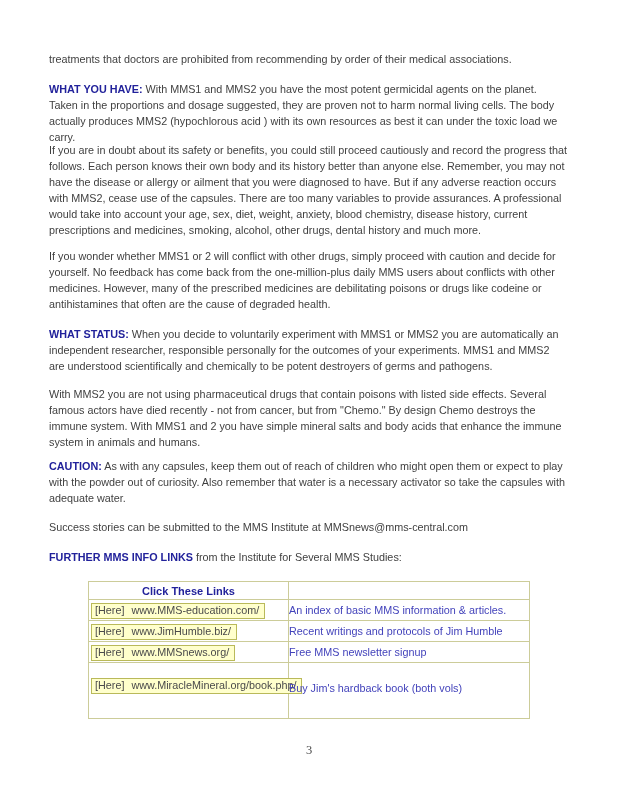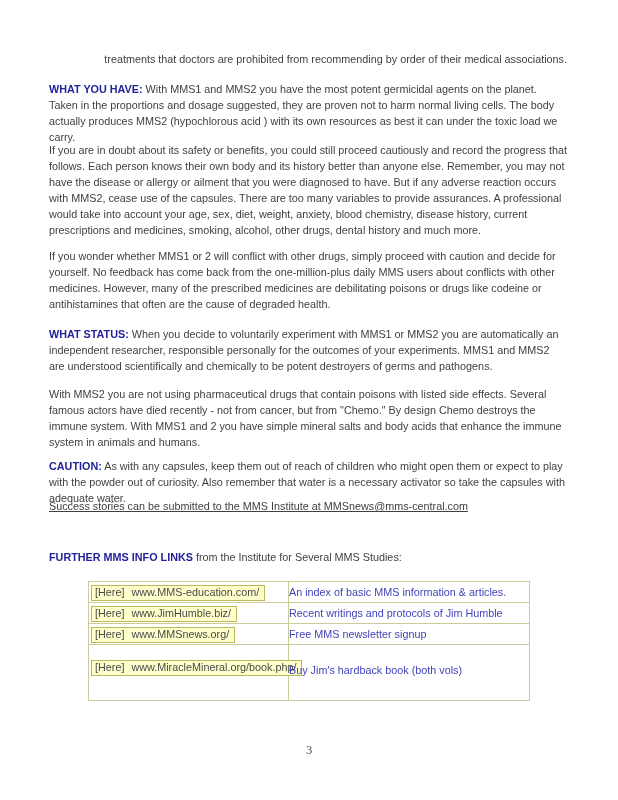--- a/index.html
+++ b/index.html
@@ -15,28 +15,28 @@
   }
   .para {
     position: absolute;
     left: 49px;
     width: 518px;
   }
   .lead {
     font-weight: bold;
     color: var(--heading-navy, #22229b);
   }
-  .p1 { top: 51px; text-align: right; }
+  .p1 { top: 51px; }
   .p2 { top: 81px; }
   .p3 { top: 142px; }
   .p4 { top: 248px; }
   .p5 { top: 326px; }
   .p6 { top: 386px; }
   .p7 { top: 458px; }
-  .p8 { top: 498px; text-decoration: underline; }
+  .p8 { top: 519px; }
   .p9 { top: 549px; }
 
   table.links {
     position: absolute;
     left: 88px; top: 581px;
     width: 441px;
     border-collapse: collapse;
     table-layout: fixed;
   }
   table.links td {
@@ -98,20 +98,26 @@
 <div class="para p6"><span>With MMS2 you are not using pharmaceutical drugs that contain poisons with listed side effects. Several famous actors have died recently - not from cancer, but from "Chemo." By design Chemo destroys the immune system. With MMS1 and 2 you have simple mineral salts and body acids that enhance the immune system in animals and humans.</span></div>
 
 <div class="para p7"><span class="lead">CAUTION:</span> <span>As with any capsules, keep them out of reach of children who might open them or expect to play with the powder out of curiosity. Also remember that water is a necessary activator so take the capsules with adequate water.</span></div>
 
 <div class="para p8"><span>Success stories can be submitted to the MMS Institute at MMSnews@mms-central.com</span></div>
 
 <div class="para p9"><span class="lead">FURTHER MMS INFO LINKS</span> <span>from the Institute for Several MMS Studies:</span></div>
 
 <table class="links">
   <tbody>
+      <tr class="hdr">
+    <td class="col-left">
+          <span class="hdr-label">Click These Links</span>
+        </td>
+    <td class="col-right"></td>
+  </tr>
   <tr class="row">
     <td class="col-left"><span class="linkbox"><span>[Here]</span><span class="url">www.MMS-education.com/</span></span></td>
     <td class="col-right"><span class="desc">An index of basic MMS information &amp; articles.</span></td>
   </tr>
   <tr class="row">
     <td class="col-left"><span class="linkbox"><span>[Here]</span><span class="url">www.JimHumble.biz/</span></span></td>
     <td class="col-right"><span class="desc">Recent writings and protocols of Jim Humble</span></td>
   </tr>
   <tr class="row">
     <td class="col-left"><span class="linkbox"><span>[Here]</span><span class="url">www.MMSnews.org/</span></span></td>

